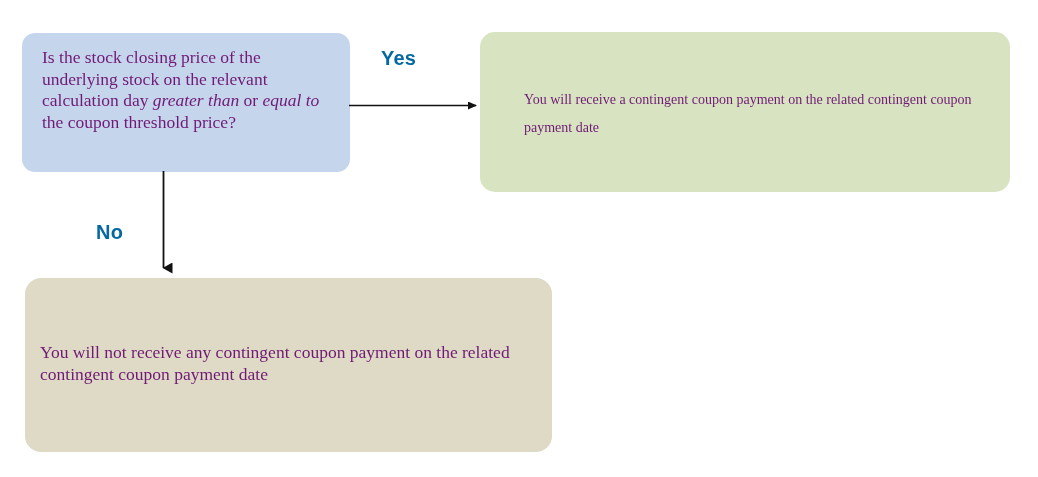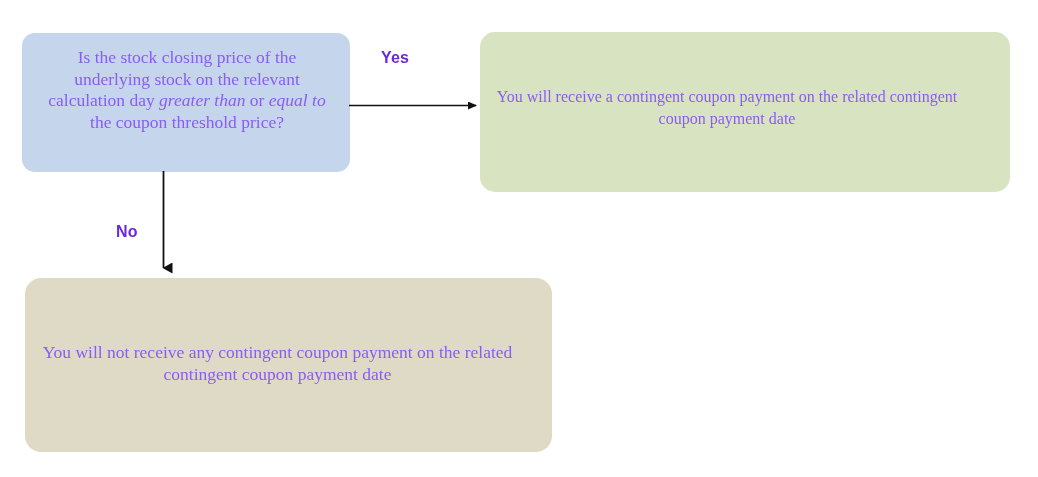--- a/index.html
+++ b/index.html
@@ -19,23 +19,22 @@
   
   .node {
     position: absolute;
     box-sizing: border-box;
     border-radius: 14px;
     overflow: hidden;
   }
   .node-text {
     position: absolute;
     font-family: "Liberation Serif", serif;
-    color: #8b5cf6;
+    color: #701a75;
     white-space: pre-line;
-    text-align: center;
   }
 
   
   #decision-node {
     left: 22px;
     top: 33px;
     width: 328px;
     height: 139px;
     background: #c5d5ec;
     border-radius: 13px;
@@ -54,25 +53,25 @@
   
   #yes-node {
     left: 480px;
     top: 32px;
     width: 530px;
     height: 160px;
     background: #d7e3c1;
     border-radius: 15px;
   }
   #yes-node-text {
-    left: 487px;
+    left: 524px;
     top: 86px;
     width: 480px;
-    font-size: 16px;
-    line-height: 22px;
+    font-size: 14px;
+    line-height: 28px;
   }
 
   
   #no-node {
     left: 25px;
     top: 278px;
     width: 527px;
     height: 174px;
     background: #dedac6;
     border-radius: 16px;
@@ -83,27 +82,27 @@
     width: 475px;
     font-size: 17.5px;
     line-height: 22px;
   }
 
   
   .edge-label {
     position: absolute;
     font-family: "Liberation Sans", sans-serif;
     font-weight: bold;
-    color: #6d28d9;
-    font-size: 16px;
+    color: #0369a1;
+    font-size: 20px;
     line-height: 22px;
     letter-spacing: 0.2px;
   }
   #yes-label { left: 381px; top: 47px; }
-  #no-label  { left: 116px; top: 221px; }
+  #no-label  { left: 96px; top: 221px; }
 
   
   .connector {
     position: absolute;
     pointer-events: none;
   }
   #yes-connector { left: 348px; top: 92px; width: 136px; height: 27px; }
   #no-connector  { left: 150px; top: 168px; width: 28px; height: 116px; }
 </style>
 </head>

